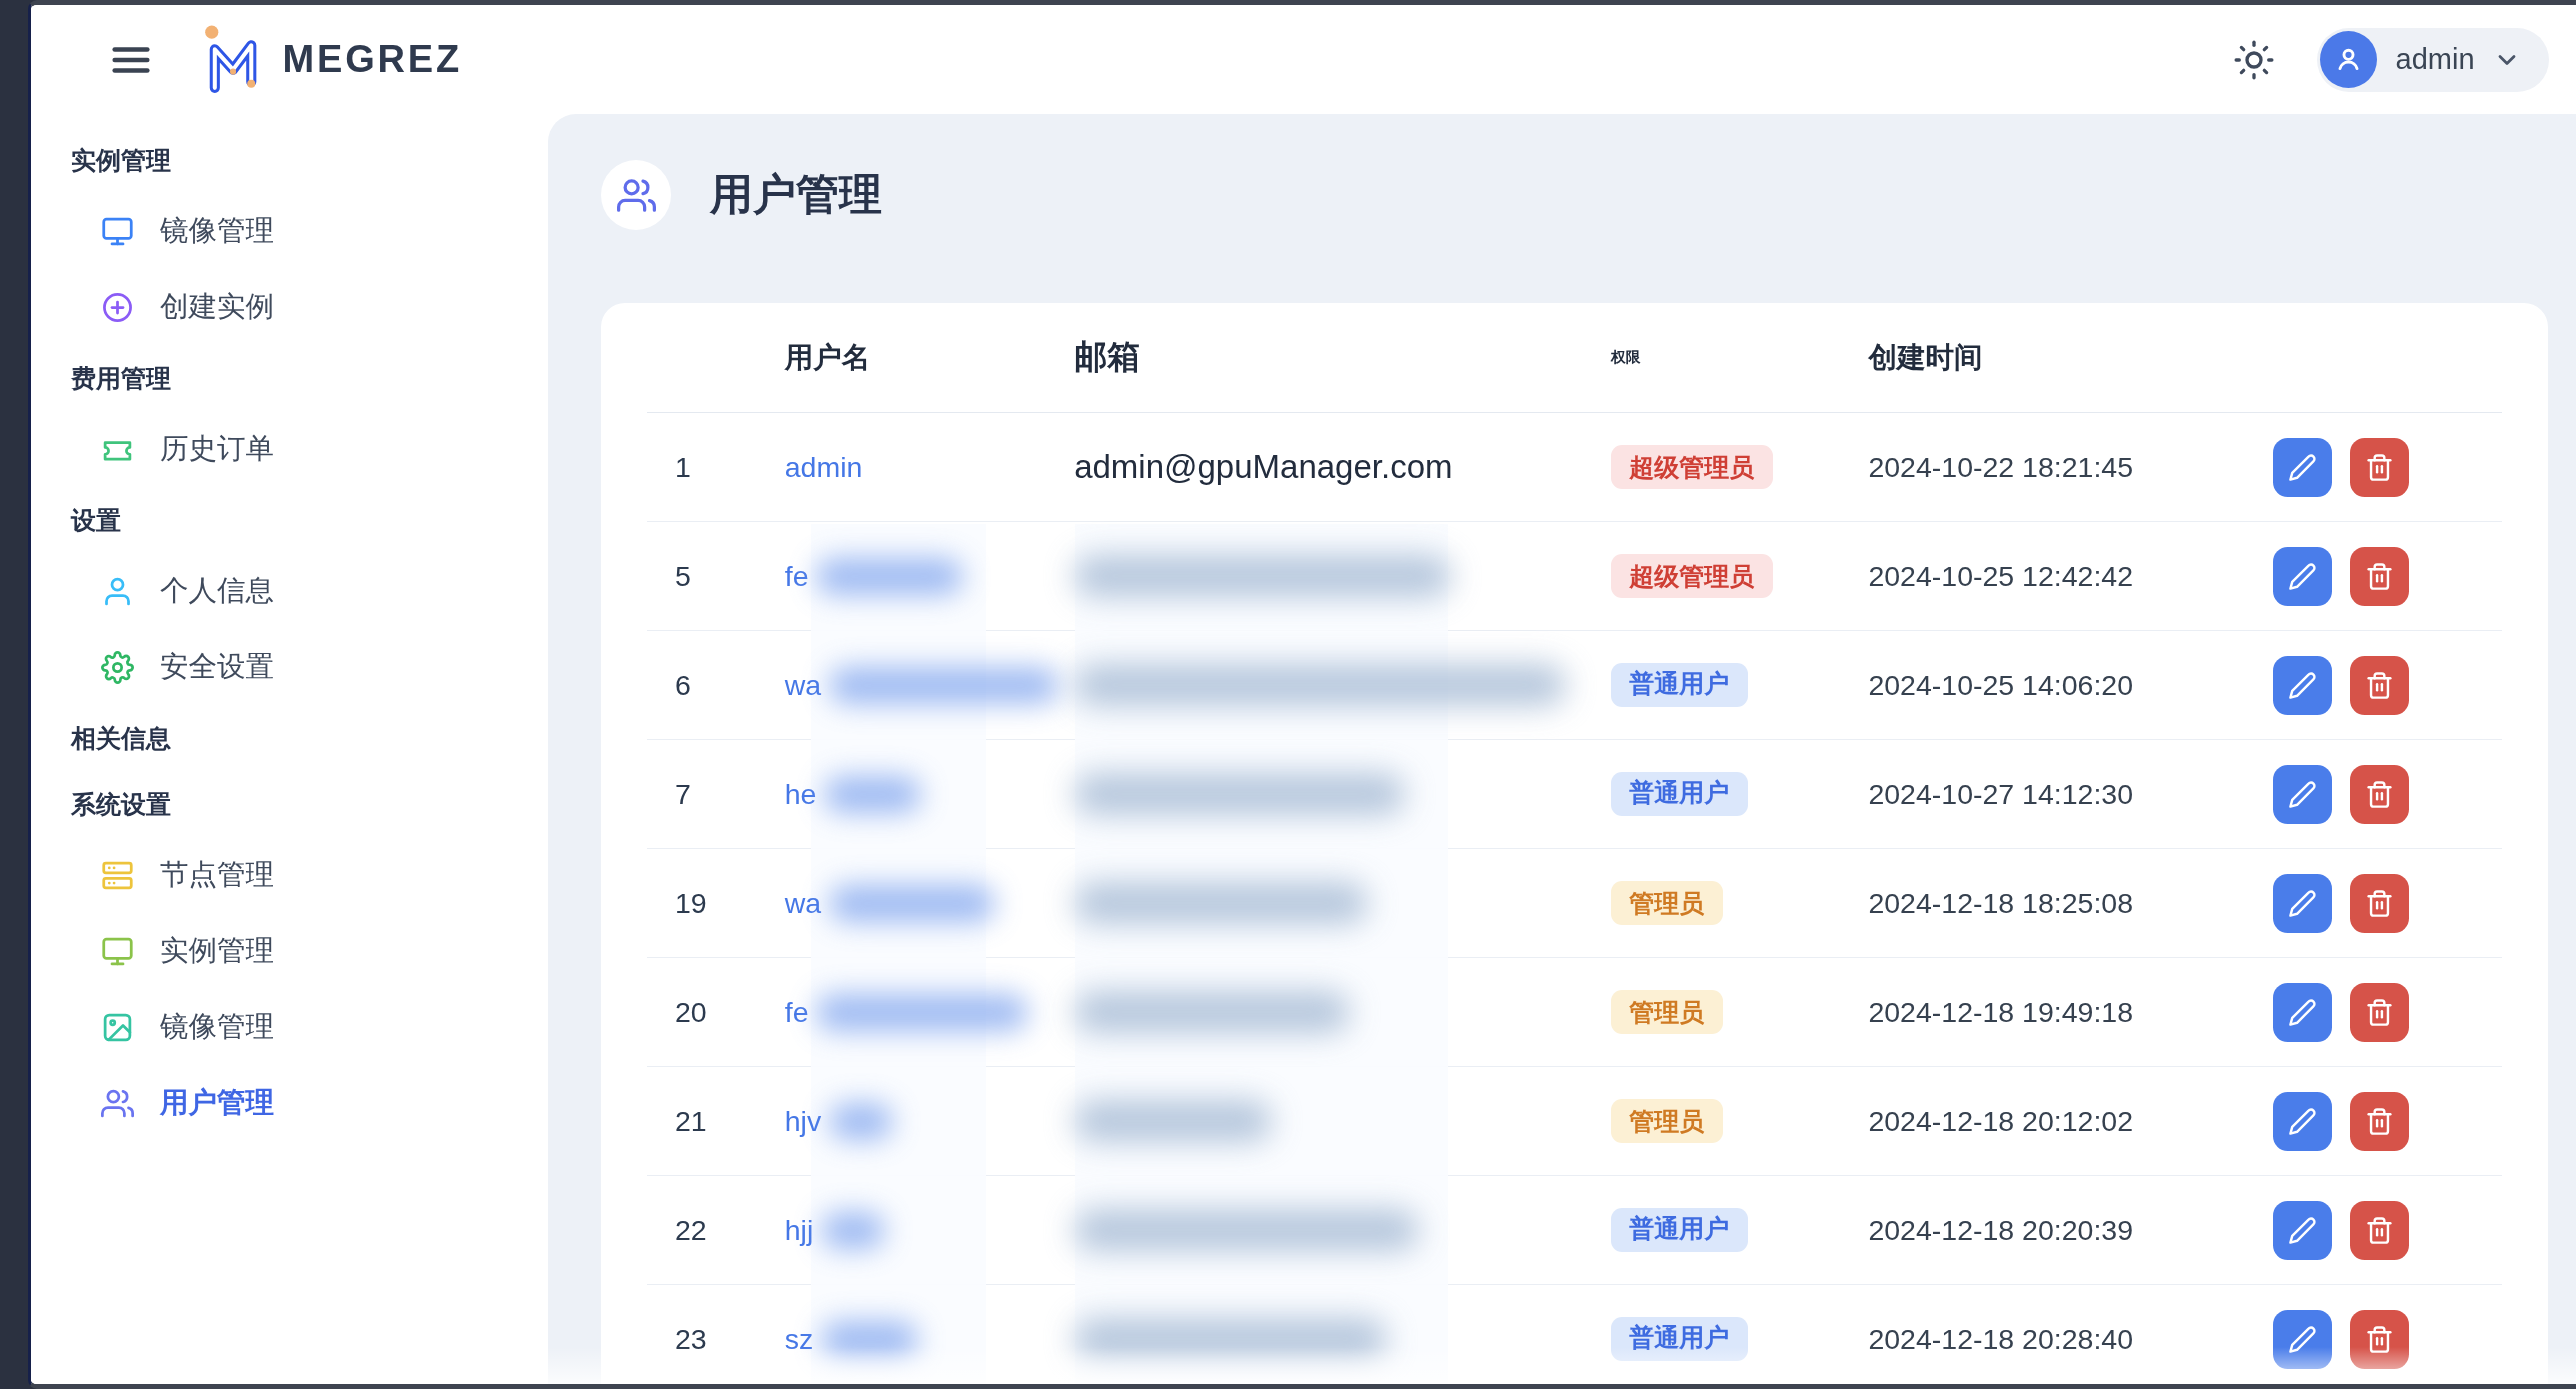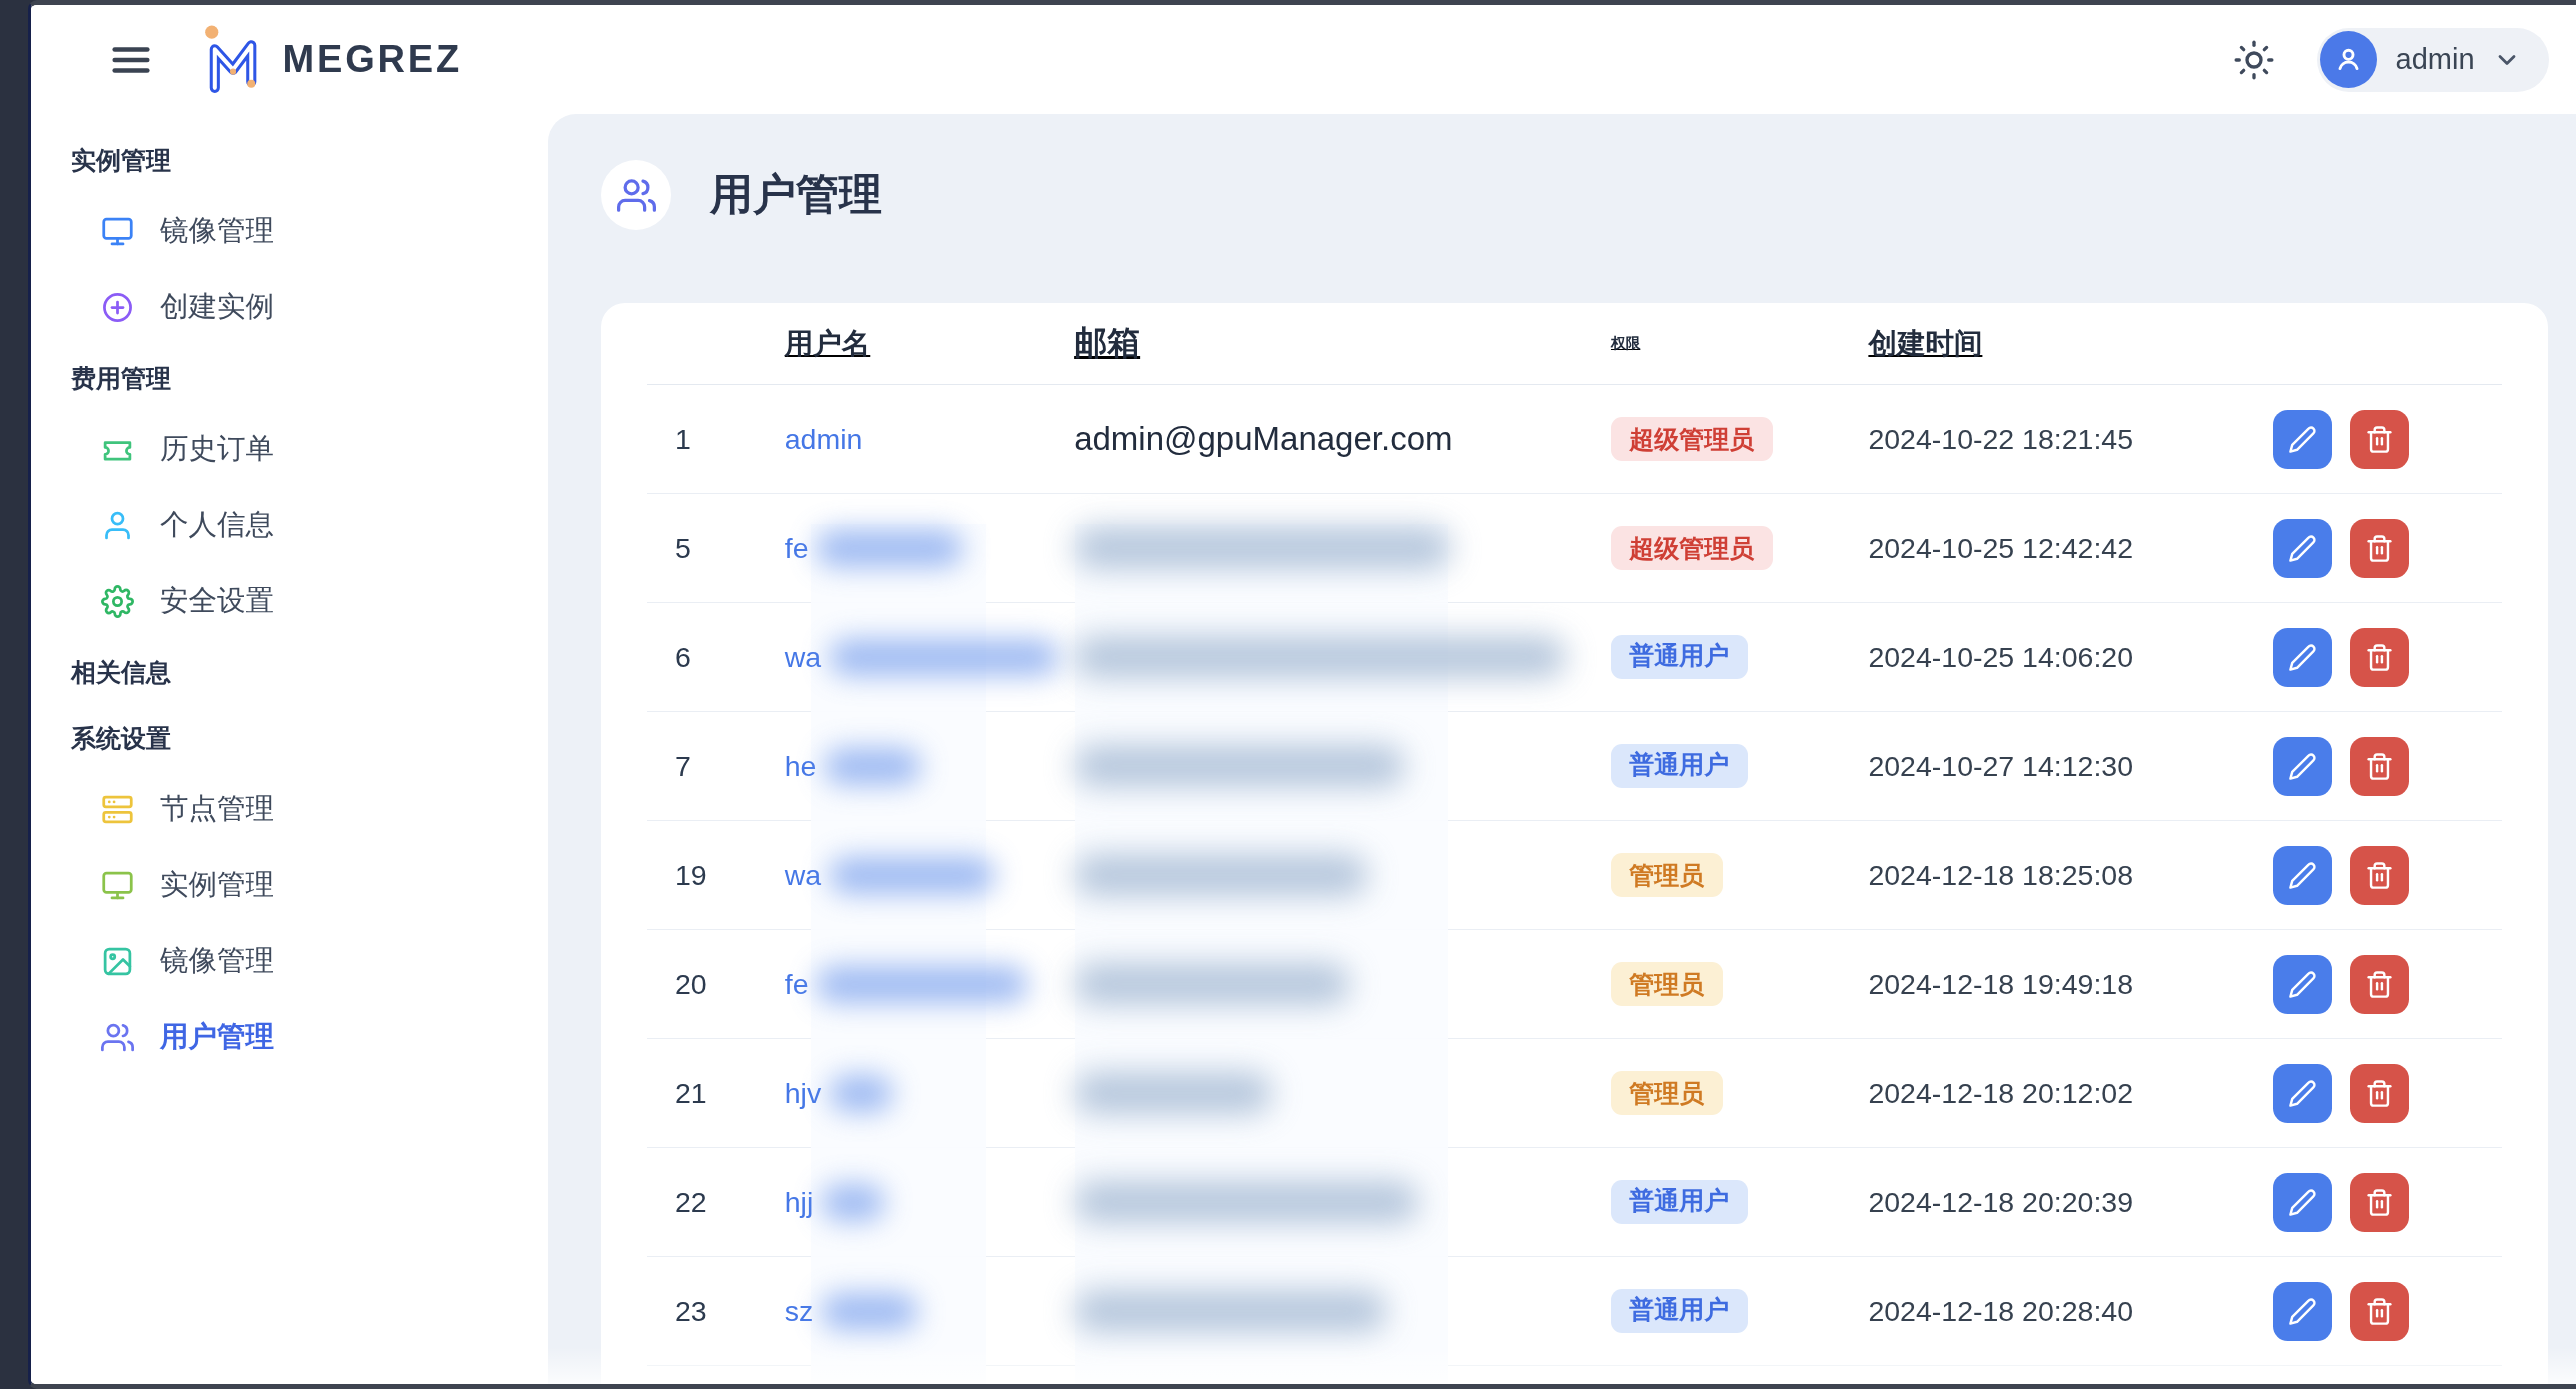--- a/index.html
+++ b/index.html
@@ -45,21 +45,21 @@
           background:#edf1f7; border-top-left-radius:28px; padding:46px 53px 0 53px; }
   .title-row { display:flex; align-items:center; gap:39px; height:70px; }
   .title-badge { width:70px; height:70px; border-radius:50%; background:#ffffff; color:#5f6ceb;
                  display:flex; align-items:center; justify-content:center; }
   .title-badge svg { width:39px; height:39px; }
   .page-title { font-size:43px; font-weight:700; color:#28334a; }
 
   
   .card { position:relative; margin-top:73px; background:#ffffff; border-radius:24px;
           padding:0 46px; height:1288px; overflow:hidden; }
-  .thead { display:flex; align-items:center; height:82px; border-bottom:1.8px solid #e4e9f0;text-decoration:underline; }
+  .thead { display:flex; align-items:center; height:110px; border-bottom:1.8px solid #e4e9f0; }
   .trow  { display:flex; align-items:center; height:109px; border-bottom:1.8px solid #eaeef4;
            position:relative; }
   .c-id    { width:138px; padding-left:28px; font-size:28.5px; color:#2c3a4e; }
   .c-user  { width:290px; font-size:28.5px; display:flex; align-items:center; }
   .c-email { width:538px; font-size:33px; color:#222c3d; display:flex; align-items:center; }
   .c-role  { width:258px; }
   .c-time  { width:405px; font-size:28.5px; color:#36414f; }
   .c-act   { width:230px; display:flex; gap:18.4px; }
   .th { font-weight:700; color:#222c3d; }
   .user-link { color:#4577e6; font-weight:500; position:relative; z-index:6; cursor:pointer; }
@@ -159,20 +159,21 @@
           </svg></span>
         <span>创建实例</span>
       </div>
       <div class="side-title">费用管理</div>
       <div class="side-item">
         <span class="side-icon" style="color: rgb(63, 196, 124);"><svg viewBox="0 0 24 24" fill="none" stroke="currentColor" stroke-width="2" stroke-linejoin="round">
             <path d="M3 7 H21 V10.5 A2.5 2.5 0 0 0 21 15.5 V19 H3 V15.5 A2.5 2.5 0 0 0 3 10.5 Z"></path>
           </svg></span>
         <span>历史订单</span>
       </div>
+      <div class="side-title">设置</div>
       <div class="side-item">
         <span class="side-icon" style="color: rgb(56, 189, 248);"><svg viewBox="0 0 24 24" fill="none" stroke="currentColor" stroke-width="2" stroke-linecap="round" stroke-linejoin="round">
             <path d="M20 21v-2a4 4 0 0 0-4-4H8a4 4 0 0 0-4 4v2"></path>
             <circle cx="12" cy="7" r="4"></circle>
           </svg></span>
         <span>个人信息</span>
       </div>
       <div class="side-item">
         <span class="side-icon" style="color: rgb(47, 183, 100);"><svg viewBox="0 0 24 24" fill="none" stroke="currentColor" stroke-width="2" stroke-linecap="round" stroke-linejoin="round">
             <circle cx="12" cy="12" r="3"></circle>

